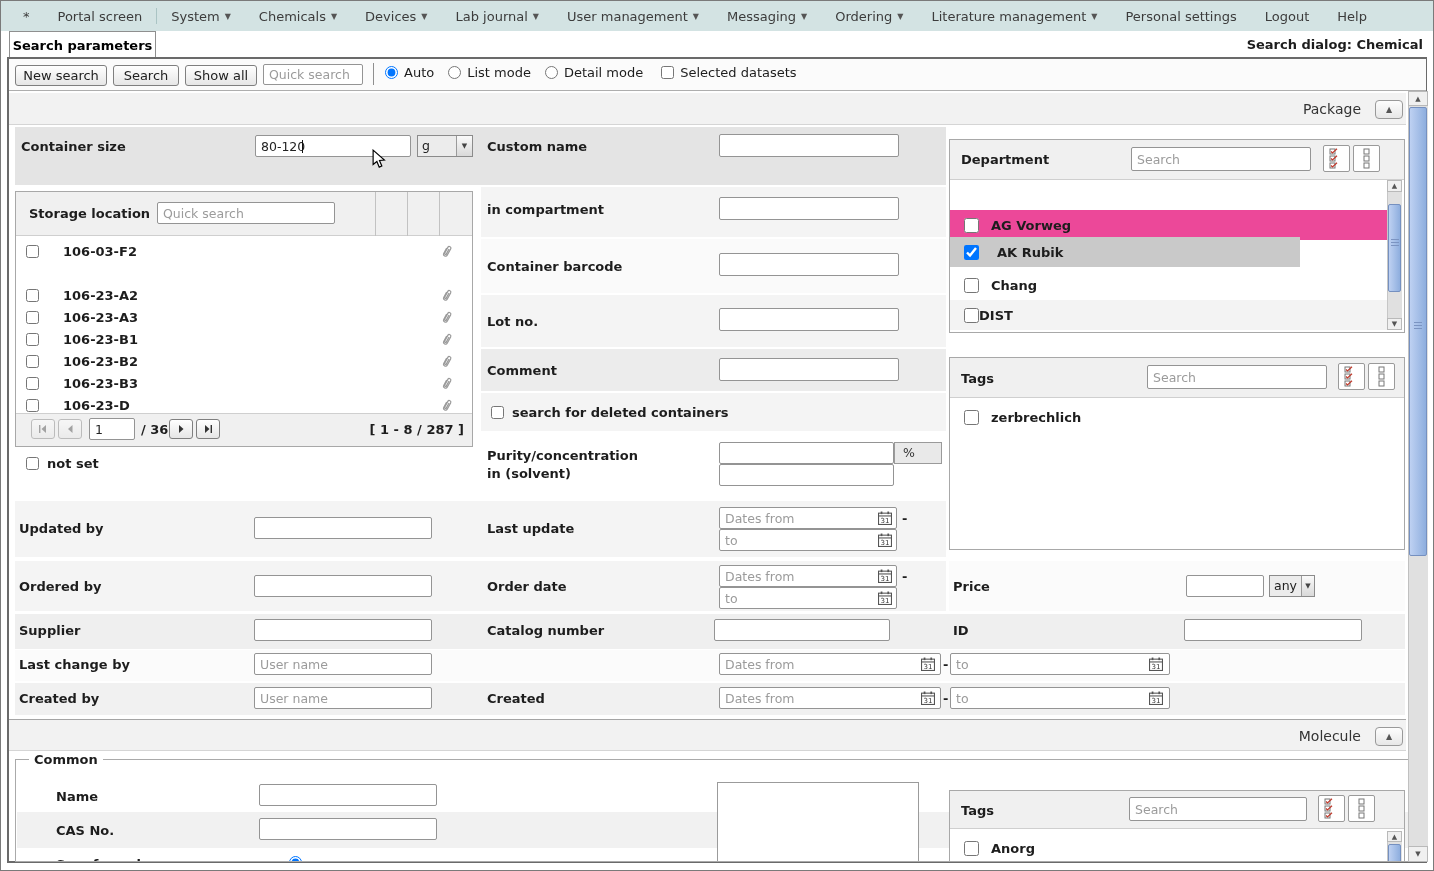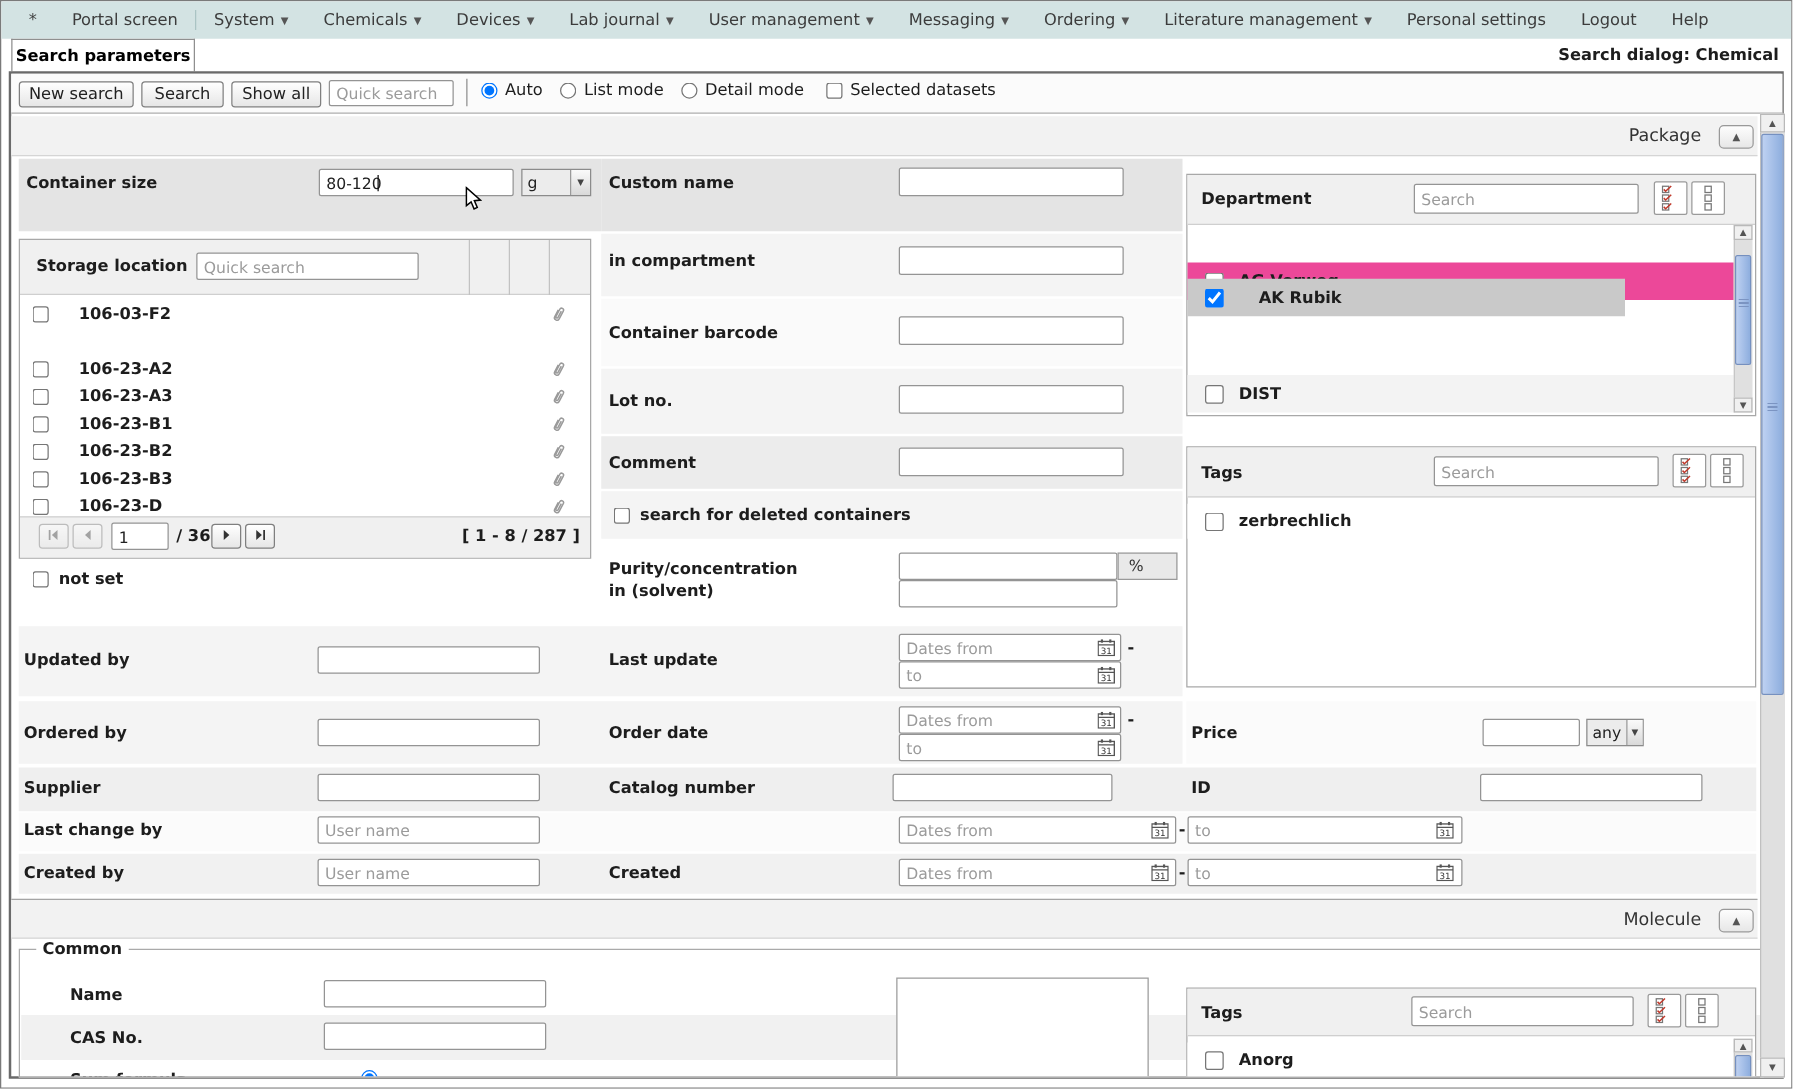--- a/index.html
+++ b/index.html
@@ -266,25 +266,29 @@
           <rect x="5" y="8" width="5" height="5"></rect>
           <rect x="5" y="15" width="5" height="5"></rect>
         </g>
       </svg>
     </button>
 
   <div class="ckrow" style="left:949px; top:209px; width:437px; height:30px; background:#ec4899; padding-left:14px; gap:12px;">
     <input type="checkbox" class="cb" style="width: 15px; height: 15px;">
     <span class="lbl" style="position:static;">AG Vorweg</span>
   </div>
-  <div class="ckrow" style="left:949px; top:222px; width:350px; height:30px; background:#c9c9c9; padding-left:14px; gap:28px;">
+  <div class="ckrow" style="left:949px; top:236px; width:350px; height:30px; background:#c9c9c9; padding-left:14px; gap:18px;">
     <input type="checkbox" class="cb" style="width: 15px; height: 15px;" checked="">
     <span class="lbl" style="position:static;">AK Rubik</span>
   </div>
-  <div class="ckrow" style="left:949px; top:299px; width:437px; height:30px; background:#f3f3f3; padding-left:14px; gap:12px;">
+  <div class="ckrow" style="left:949px; top:269px; width:437px; height:30px; background:#ffffff; padding-left:14px; gap:12px;">
+    <input type="checkbox" class="cb" style="width: 15px; height: 15px;">
+    <span class="lbl" style="position:static;">Chang</span>
+  </div>
+  <div class="ckrow" style="left:949px; top:299px; width:437px; height:30px; background:#f3f3f3; padding-left:14px; ">
     <input type="checkbox" class="cb" style="width: 15px; height: 15px;">
     <span class="lbl" style="position:static;">DIST</span>
   </div>
 
   <div class="sb-track" style="left:1386px; top:179px; width:15px; height:150px; border-left:1px solid #c6c6c6;"></div>
   <div class="sb-btn" style="left:1386px; top:179px; width:15px; height:12px;">▲</div>
   <div class="sb-thumb" style="left:1387px; top:203px; width:13px; height:88px;">
       <div class="grip" style="top:34px;"></div>
     </div>
   <div class="sb-btn" style="left:1386px; top:317px; width:15px; height:12px;">▼</div>

